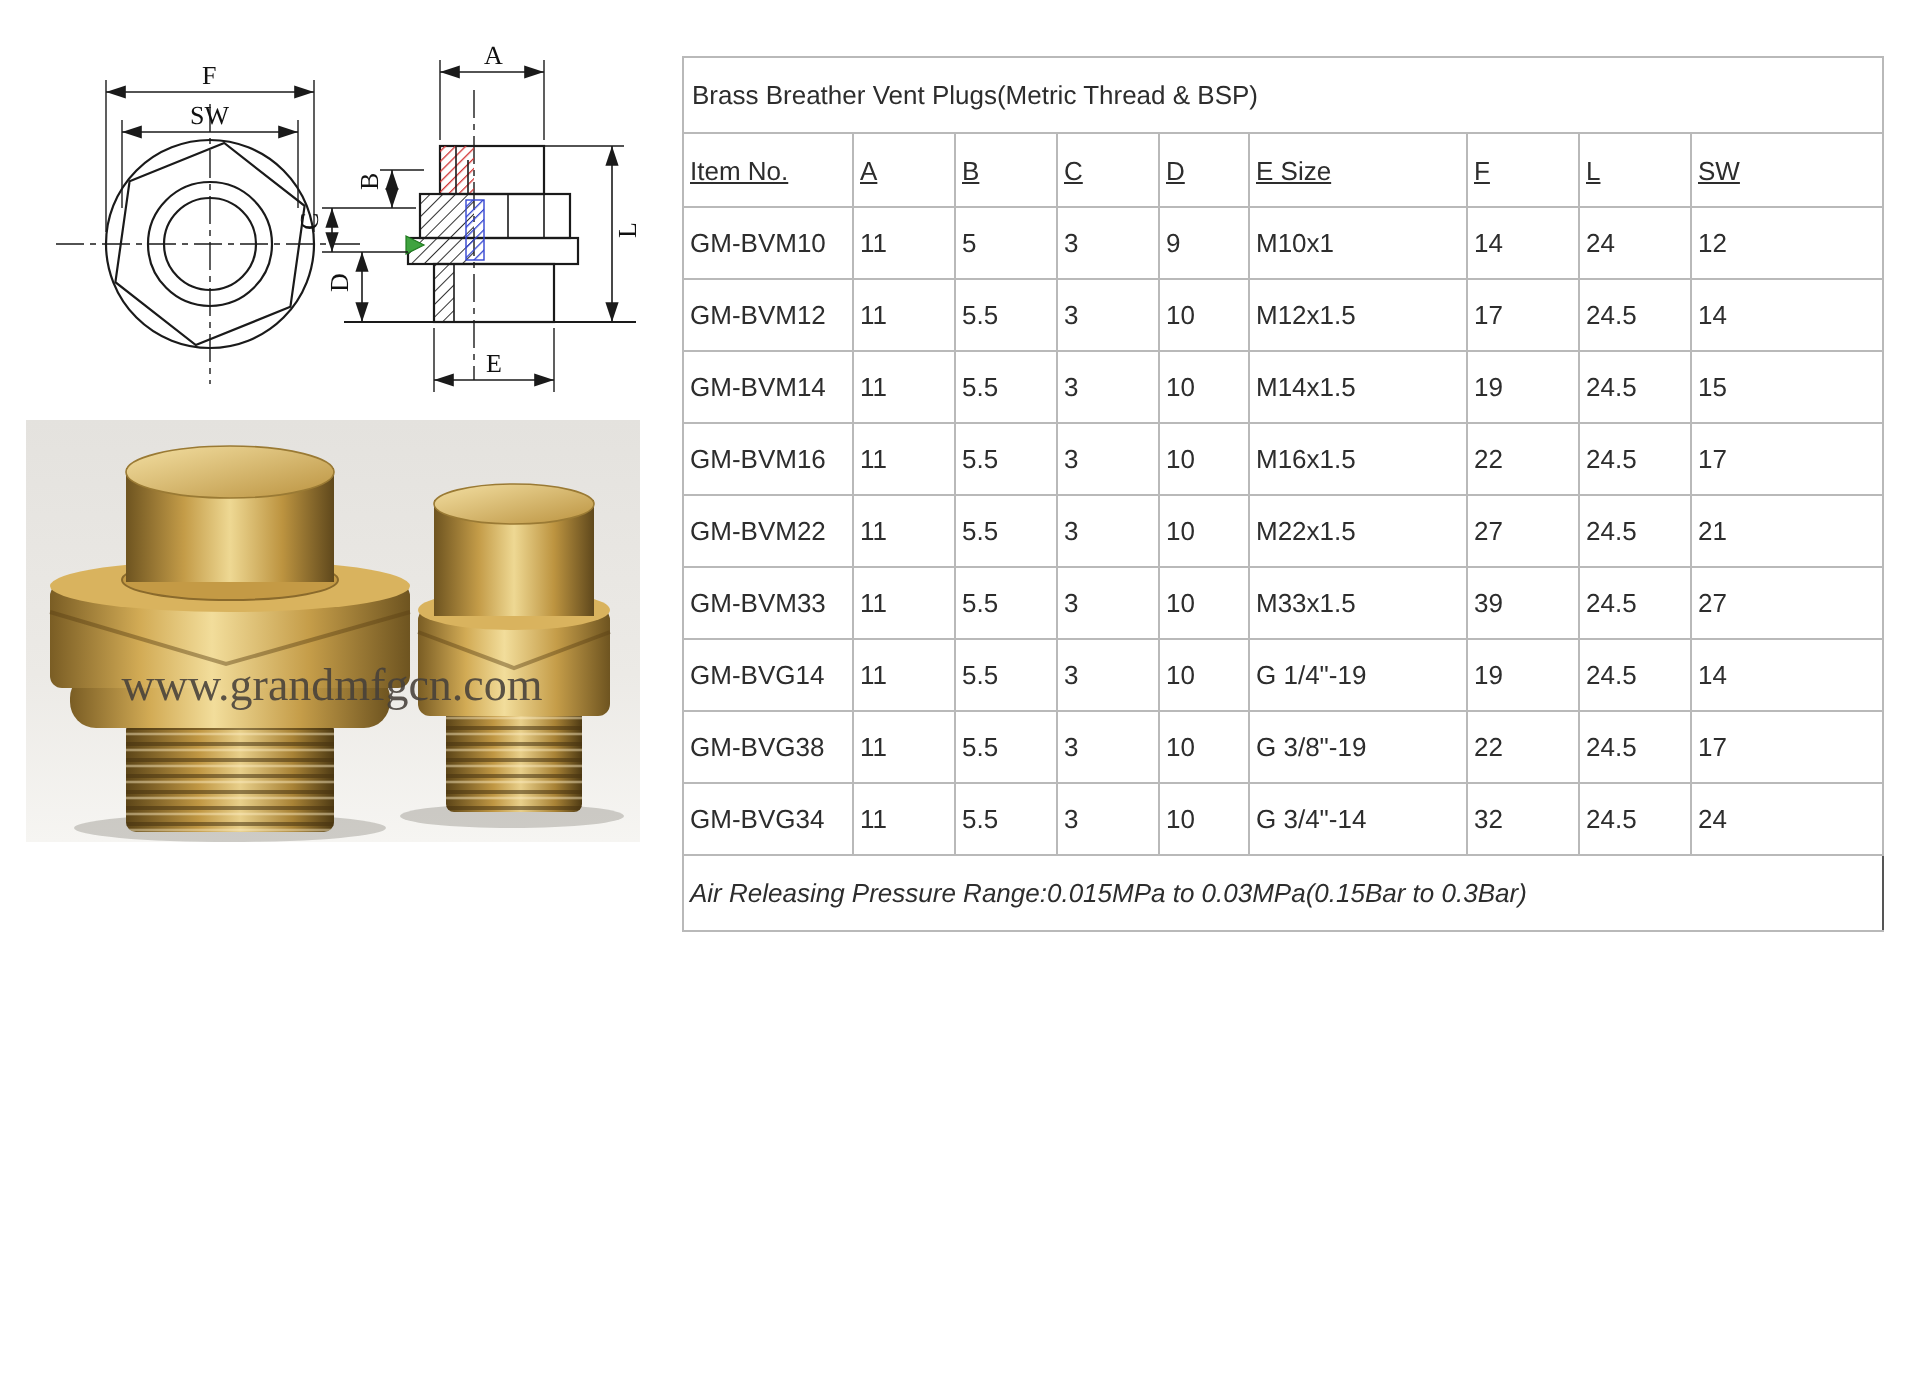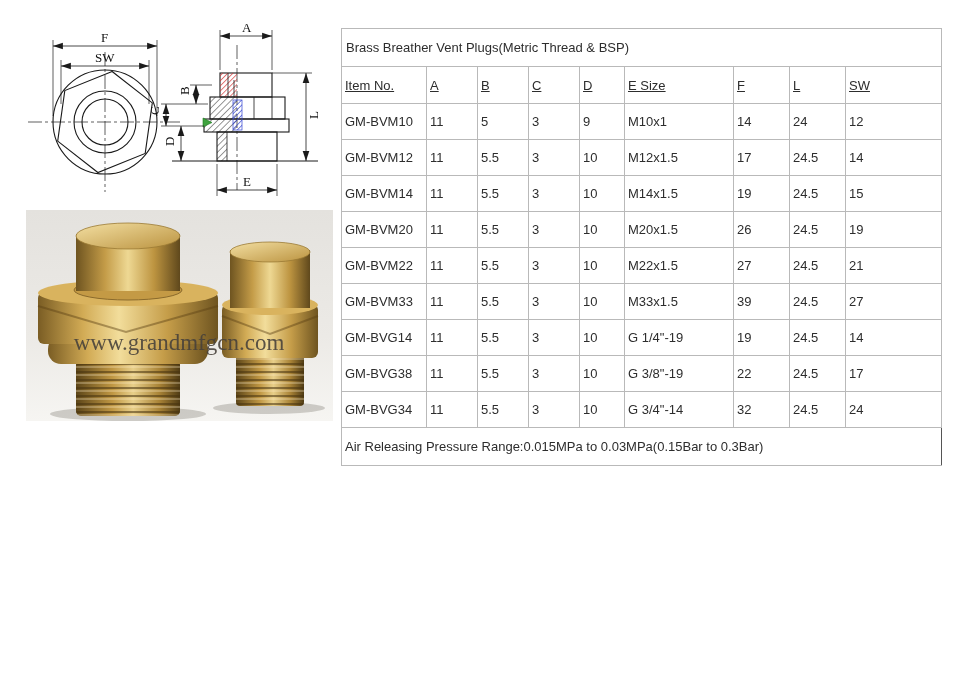--- a/index.html
+++ b/index.html
@@ -1,38 +1,39 @@
 <!DOCTYPE html>
 <html><head>
 <meta charset="utf-8">
 <style>
   * { margin:0; padding:0; box-sizing:border-box; }
   html,body { width:954px; height:697px; background:#ffffff; overflow:hidden; }
   body { position:relative; font-family:"Liberation Sans", sans-serif; }
 
   .panel { position:absolute; }
   #drawing-panel { left:0; top:0; width:340px; height:210px; }
-  #photo-panel   { left:26px; top:210px; width:307px; height:211px; }
+  #photo-panel   { left:13px; top:210px; width:307px; height:211px; }
   #table-panel   { left:341px; top:28px; width:602px; }
 
   table.spec { border-collapse:collapse; table-layout:fixed; width:600px; }
   table.spec td, table.spec th {
     border:1px solid #b9b9b9;
     font-size:13px; font-weight:normal; text-align:left;
     color:#2d2d2d; padding:0 0 0 3px; height:36px;
     white-space:pre; overflow:hidden; vertical-align:middle;
   }
   table.spec th { height:37px;text-decoration:underline; }
   .title-cell {
     font-size:15px; font-weight:bold; color:#1414cc;
     height:38px !important; padding-left:4px !important;
   }
   .footer-cell {
     color:#1414cc; height:38px !important; font-size:13.5px;
     border-right-color:#555 !important;
+    font-style:italic;
   }
 
   svg text.dim {
     font-family:"Liberation Serif", serif; font-size:13px; fill:#111111;
   }
   svg text.wm {
     font-family:"Liberation Serif", serif; font-size:23px; fill:#46403a; opacity:.88;
   }
 </style>
 </head>
@@ -256,29 +257,29 @@
           <td>11</td>
           <td>5.5</td>
           <td>3</td>
           <td>10</td>
           <td>M14x1.5</td>
           <td>19</td>
           <td>24.5</td>
           <td>15</td>
         </tr>
         <tr>
-          <td>GM-BVM20</td>
-          <td>11</td>
-          <td>5.5</td>
-          <td>3</td>
-          <td>10</td>
-          <td>M20x1.5</td>
-          <td>26</td>
-          <td>24.5</td>
-          <td>19</td>
+          <td>GM-BVM16</td>
+          <td>11</td>
+          <td>5.5</td>
+          <td>3</td>
+          <td>10</td>
+          <td>M16x1.5</td>
+          <td>22</td>
+          <td>24.5</td>
+          <td>17</td>
         </tr>
         <tr>
           <td>GM-BVM22</td>
           <td>11</td>
           <td>5.5</td>
           <td>3</td>
           <td>10</td>
           <td>M22x1.5</td>
           <td>27</td>
           <td>24.5</td>

